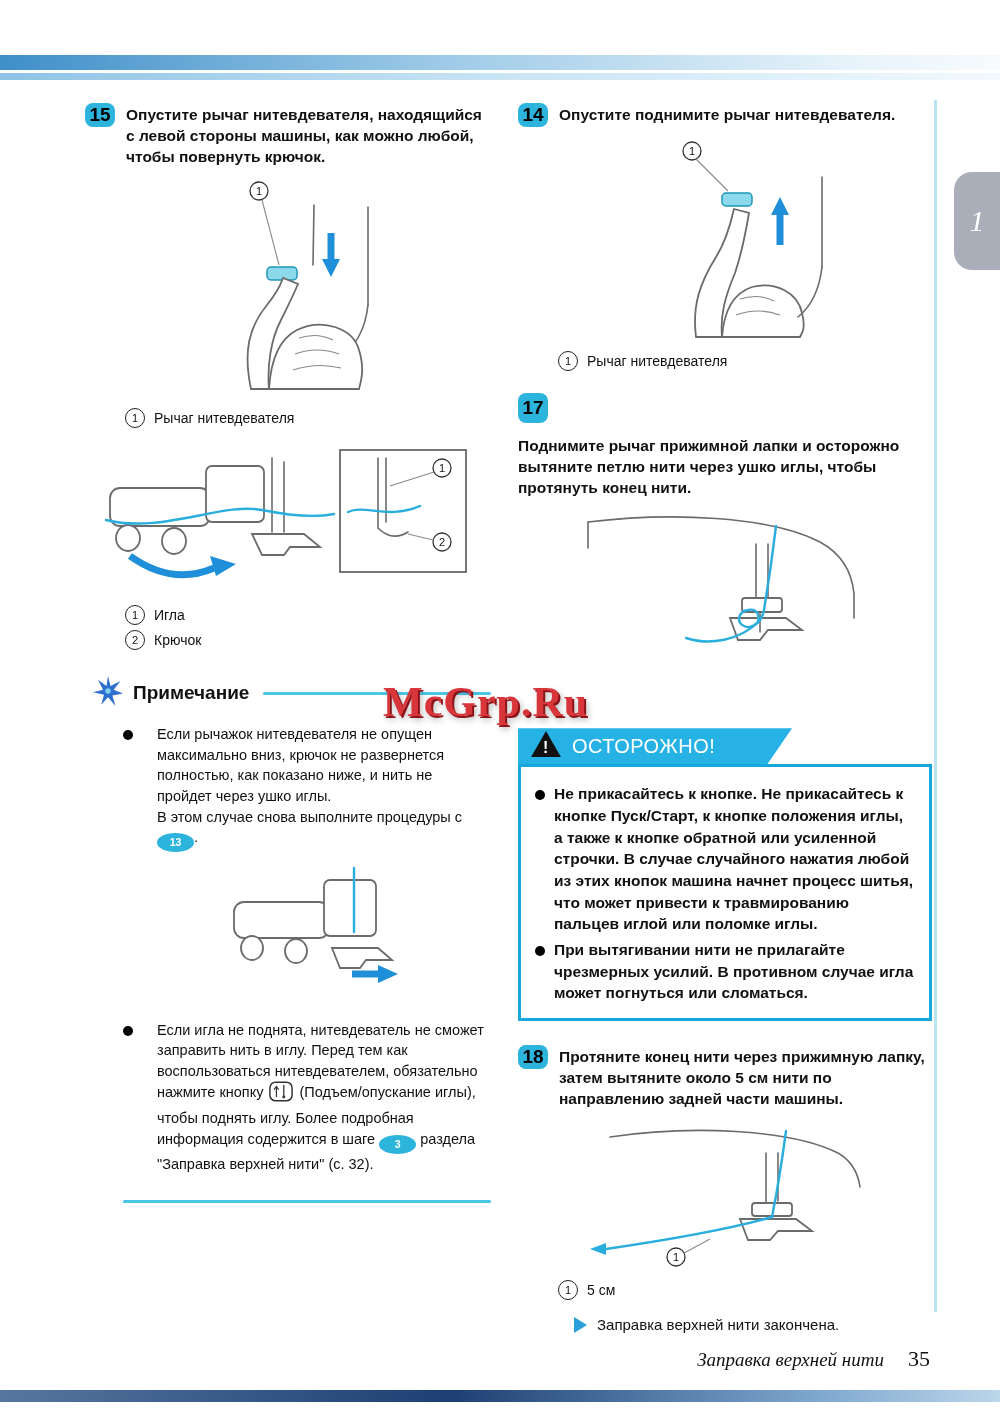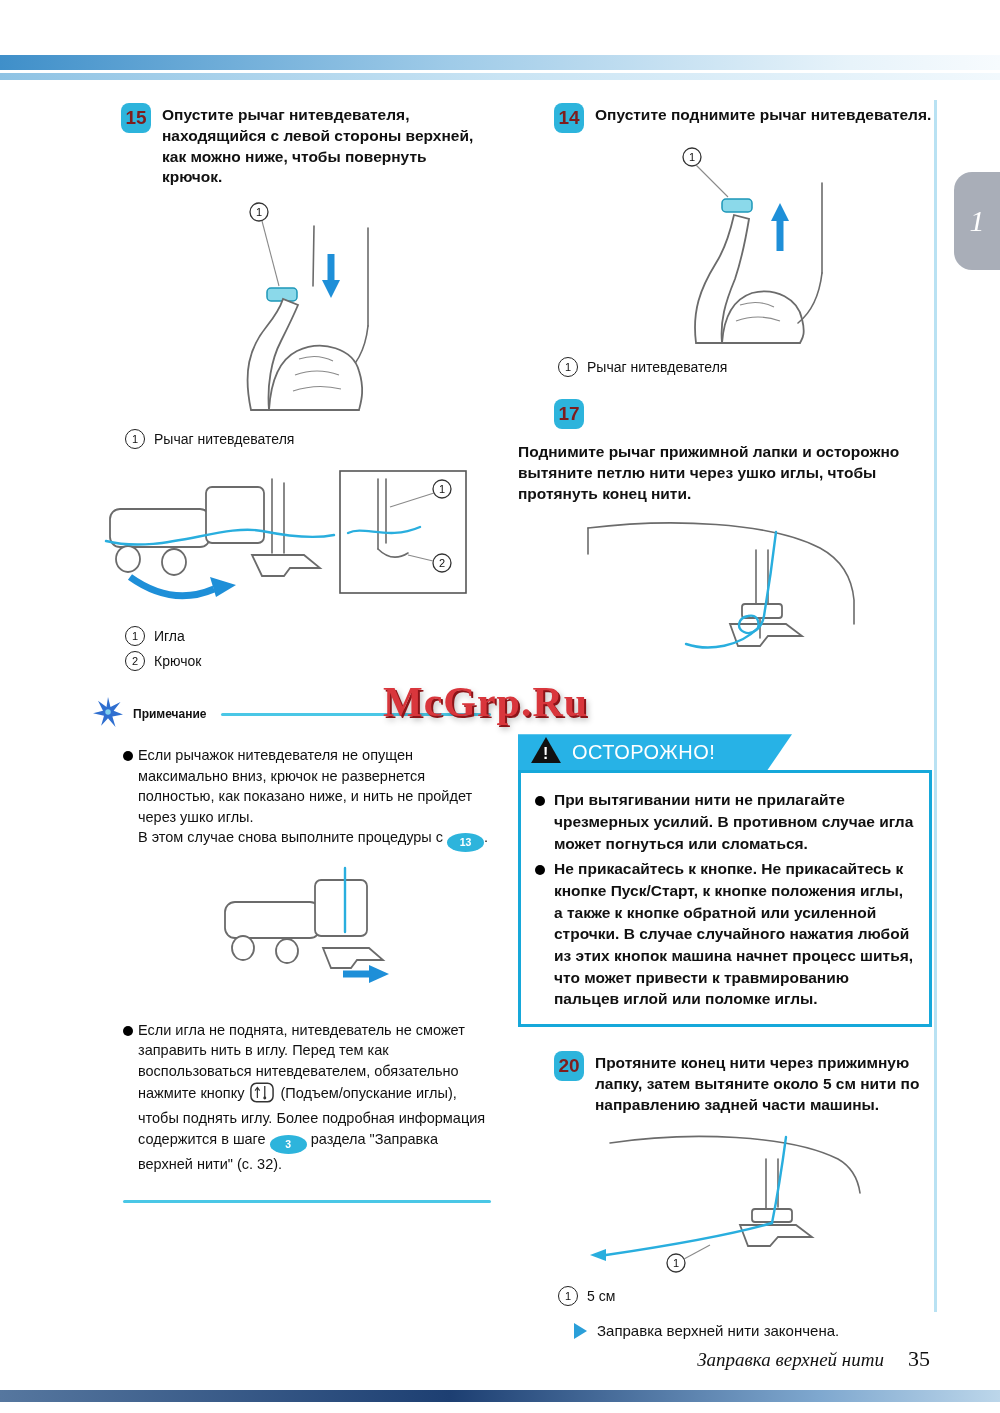--- a/index.html
+++ b/index.html
@@ -15,44 +15,44 @@
   .vline{position:absolute;left:934px;top:100px;width:3px;height:1212px;background:#b9e2f3;}
   .side-tab{position:absolute;right:0;top:172px;width:46px;height:98px;background:#a9aeb8;
             border-radius:18px 0 0 18px;display:flex;align-items:center;justify-content:center;
             color:#fff;font-family:"Liberation Serif",serif;font-style:italic;font-size:30px;}
   
   .col{position:absolute;top:103px;}
   .col-left{left:85px;width:406px;}
   .col-right{left:518px;width:414px;}
   
   .step{display:flex;gap:11px;margin-bottom:6px;}
-  .step-num{flex:0 0 30px;width:30px;height:30px;border-radius:8px;background:#2db4dc;color:#7f1d1d;
-            font-weight:bold;font-size:19px;display:flex;align-items:center;justify-content:center;margin-left:36px;}
+  .step-num{flex:0 0 30px;width:30px;height:24px;border-radius:8px;background:#2db4dc;color:#000000;
+            font-weight:bold;font-size:19px;display:flex;align-items:center;justify-content:center;}
   .step-text{font-weight:bold;font-size:15.5px;line-height:1.34;padding-top:2px;}
   
   figure{margin:10px auto 2px;display:block;text-align:center;}
   svg .ln{stroke:#6b6b6b;stroke-width:1.6;fill:none;stroke-linecap:round;}
   svg .ln2{stroke:#8a8a8a;stroke-width:1.1;fill:none;}
   svg .fillw{fill:#fff;stroke:#6b6b6b;stroke-width:1.8;}
   svg .thread{stroke:#29aede;stroke-width:2.4;fill:none;stroke-linecap:round;}
   svg .arrow{fill:#1e8fd8;}
   svg .arrowln{stroke:#1e8fd8;stroke-width:7;fill:none;}
   svg .co{fill:#fff;stroke:#333;stroke-width:1.3;}
   svg .cot{font:11px "Liberation Sans",sans-serif;text-anchor:middle;fill:#111;}
   svg .lever{fill:#8bd9ea;stroke:#1d97b8;stroke-width:1.5;}
   
   .caption{display:flex;gap:9px;align-items:center;font-size:14px;margin:5px 0 0 40px;}
   .circ{flex:0 0 18px;width:18px;height:18px;border:1.5px solid #222;border-radius:50%;
         display:inline-flex;align-items:center;justify-content:center;font-size:11px;background:#fff;}
   
   .note{margin-top:26px;}
   .note-head{display:flex;align-items:center;margin-left:8px;}
-  .note-title{font-weight:bold;font-size:12px;margin-left:10px;}
+  .note-title{font-weight:bold;font-size:19px;margin-left:10px;}
   .note-line{flex:1;height:3px;background:#4ac7e6;margin-left:14px;border-radius:2px;}
-  .bullet{display:flex;gap:5px;margin:14px 0 0 38px;font-size:14.5px;line-height:1.42;}
+  .bullet{display:flex;gap:24px;margin:14px 0 0 38px;font-size:14.5px;line-height:1.42;}
   .dot{flex:0 0 10px;width:10px;height:10px;background:#000;border-radius:50%;margin-top:6px;}
   .bullet p{margin:0;}
   .badge{display:inline-flex;width:37px;height:19px;border-radius:50%;background:#2db4dc;color:#fff;
          font-size:10.5px;font-weight:bold;align-items:center;justify-content:center;vertical-align:-4px;}
   .btn-icon{display:inline-block;vertical-align:-5px;margin:0 2px;}
   .note-endline{height:3px;background:#4ac7e6;margin:26px 0 0 38px;border-radius:2px;}
   
   .warn-wrap{margin-top:48px;position:relative;}
   .warn-head{position:relative;width:274px;height:36px;background:#27b2e6;
              clip-path:polygon(0 0,100% 0,91% 100%,0 100%);
@@ -84,21 +84,21 @@
   <div class="topbar2"></div>
   <div class="vline"></div>
   <div class="side-tab">
     <span>1</span>
   </div>
 
   <div class="col col-left">
 
     <div class="step">
       <div class="step-num">15</div>
-      <div class="step-text">Опустите рычаг нитевдевателя, находящийся с левой стороны верхней, как можно ниже, чтобы повернуть крючок.</div>
+      <div class="step-text">Опустите рычаг нитевдевателя, находящийся с левой стороны машины, как можно любой, чтобы повернуть крючок.</div>
     </div>
 
     <figure>
       <svg width="250" height="222" viewBox="0 0 250 222">
         <circle class="co" cx="96" cy="14" r="9"></circle>
         <text class="cot" x="96" y="18">1</text>
         <line class="ln2" x1="99" y1="23" x2="116" y2="88"></line>
         <line class="ln" x1="151" y1="28" x2="150" y2="88"></line>
         <line class="ln" x1="205" y1="30" x2="205" y2="128"></line>
         <path class="ln" d="M205,128 q-4,36 -28,52"></path>
@@ -255,31 +255,31 @@
           <svg width="32" height="28" viewBox="0 0 34 30">
             <path d="M17 1 L33 29 H1 Z" fill="#111"></path>
             <text x="17" y="25" fill="#fff" font-size="17" font-weight="bold" text-anchor="middle">!</text>
           </svg>
         </span>
         <span>ОСТОРОЖНО!</span>
       </div>
       <div class="warn-box">
         <div class="warn-bullet">
           <span class="dot"></span>
-          <div>При вытягивании нити не прилагайте чрезмерных усилий. В противном случае игла может погнуться или сломаться.</div>
+          <div>Не прикасайтесь к кнопке. Не прикасайтесь к кнопке Пуск/Старт, к кнопке положения иглы, а также к кнопке обратной или усиленной строчки. В случае случайного нажатия любой из этих кнопок машина начнет процесс шитья, что может привести к травмированию пальцев иглой или поломке иглы.</div>
         </div>
         <div class="warn-bullet">
           <span class="dot"></span>
-          <div>Не прикасайтесь к кнопке. Не прикасайтесь к кнопке Пуск/Старт, к кнопке положения иглы, а также к кнопке обратной или усиленной строчки. В случае случайного нажатия любой из этих кнопок машина начнет процесс шитья, что может привести к травмированию пальцев иглой или поломке иглы.</div>
+          <div>При вытягивании нити не прилагайте чрезмерных усилий. В противном случае игла может погнуться или сломаться.</div>
         </div>
       </div>
     </div>
 
     <div class="step" style="margin-top:24px;">
-      <div class="step-num">20</div>
+      <div class="step-num">18</div>
       <div class="step-text">Протяните конец нити через прижимную лапку, затем вытяните около 5 см нити по направлению задней части машины.</div>
     </div>
 
     <figure>
       <svg width="290" height="152" viewBox="0 0 290 152">
         <path class="ln" d="M30,18 C110,6 210,10 258,34 C272,42 278,54 280,68"></path>
         <line class="ln" x1="186" y1="34" x2="186" y2="86"></line>
         <line class="ln" x1="198" y1="34" x2="198" y2="82"></line>
         <rect class="fillw" x="172" y="84" width="40" height="13" rx="3"></rect>
         <path class="fillw" d="M160,100 h56 l16,12 h-34 l-8,9 h-22 Z"></path>

